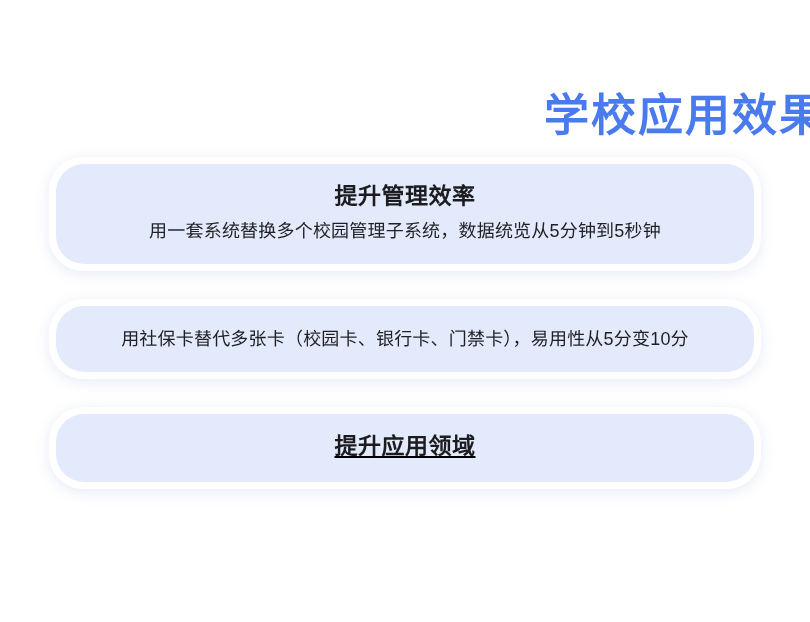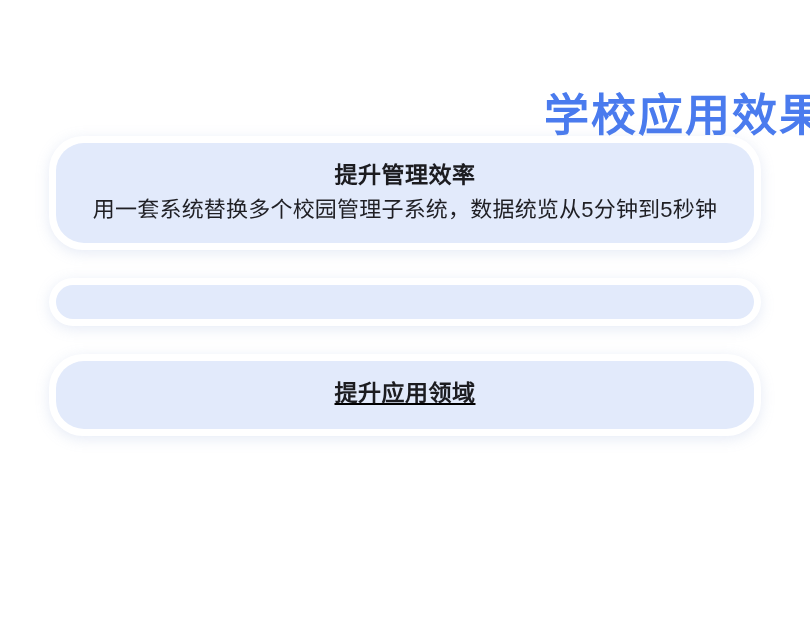--- a/index.html
+++ b/index.html
@@ -35,21 +35,21 @@
     font-weight: 700;
     letter-spacing: 2px;
     color: #4a7bee;
     white-space: nowrap;
     margin-left: 16px;
   }
 
   
   .cards {
     position: absolute;
-    top: 136px;
+    top: 157px;
     left: 0;
     width: 810px;
   }
 
   .card-wrap {
     position: relative;
     width: 712px;
     margin: 0 auto 28px auto;
     padding: 7px;
     box-sizing: border-box;
@@ -75,21 +75,21 @@
     font-size: 23px;
     line-height: 34px;
     font-weight: 700;
     color: #1c1c20;
     letter-spacing: 0.5px;
     white-space: nowrap;
   }
 
   .card-desc {
     margin-top: 4px;
-    font-size: 22px;
+    font-size: 18px;
     line-height: 28px;
     font-weight: 400;
     color: #1f1f24;
     letter-spacing: 0.2px;
     white-space: nowrap;
   }
 </style>
 </head>
 <body>
 
@@ -101,20 +101,21 @@
 
     <div class="card-wrap">
       <div class="card">
         <div class="card-title">提升管理效率</div>
         <div class="card-desc">用一套系统替换多个校园管理子系统，数据统览从5分钟到5秒钟</div>
       </div>
     </div>
 
     <div class="card-wrap">
       <div class="card">
+        <div class="card-desc">用社保卡替代多张卡（校园卡、银行卡、门禁卡），易用性从5分变10分</div>
       </div>
     </div>
 
     <div class="card-wrap">
       <div class="card">
         <div class="card-title">提升应用领域</div>
       </div>
     </div>
 
   </div>

